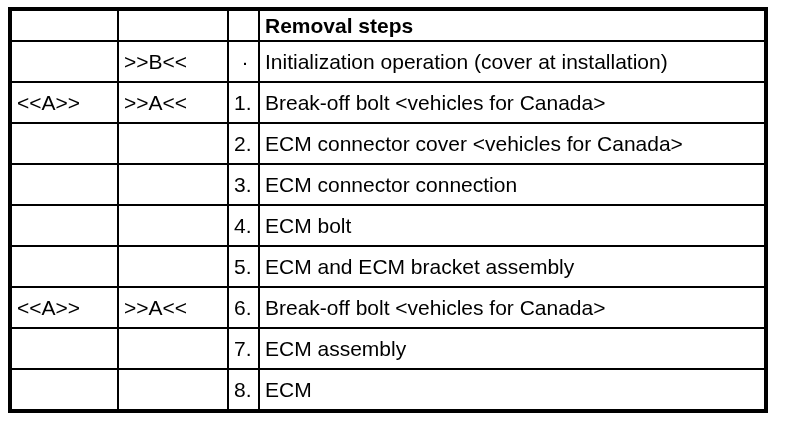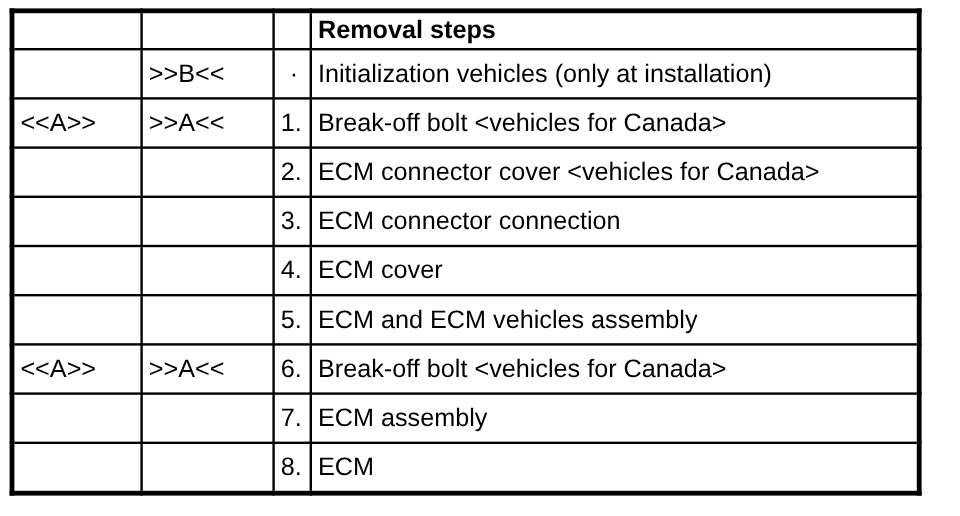--- a/index.html
+++ b/index.html
@@ -69,21 +69,21 @@
         <th></th>
         <th></th>
         <th></th>
         <th>Removal steps</th>
       </tr>
 
       <tr class="data-row">
         <td class="marker-cell"></td>
         <td class="marker-cell">&gt;&gt;B&lt;&lt;</td>
         <td class="num-cell bullet">·</td>
-        <td class="desc-cell">Initialization vehicles (only at installation)</td>
+        <td class="desc-cell">Initialization operation (cover at installation)</td>
       </tr>
 
       <tr class="data-row">
         <td class="marker-cell">&lt;&lt;A&gt;&gt;</td>
         <td class="marker-cell">&gt;&gt;A&lt;&lt;</td>
         <td class="num-cell">1.</td>
         <td class="desc-cell">Break-off bolt &lt;vehicles for Canada&gt;</td>
       </tr>
 
       <tr class="data-row">
@@ -97,28 +97,28 @@
         <td class="marker-cell"></td>
         <td class="marker-cell"></td>
         <td class="num-cell">3.</td>
         <td class="desc-cell">ECM connector connection</td>
       </tr>
 
       <tr class="data-row">
         <td class="marker-cell"></td>
         <td class="marker-cell"></td>
         <td class="num-cell">4.</td>
-        <td class="desc-cell">ECM cover</td>
+        <td class="desc-cell">ECM bolt</td>
       </tr>
 
       <tr class="data-row">
         <td class="marker-cell"></td>
         <td class="marker-cell"></td>
         <td class="num-cell">5.</td>
-        <td class="desc-cell">ECM and ECM vehicles assembly</td>
+        <td class="desc-cell">ECM and ECM bracket assembly</td>
       </tr>
 
       <tr class="data-row">
         <td class="marker-cell">&lt;&lt;A&gt;&gt;</td>
         <td class="marker-cell">&gt;&gt;A&lt;&lt;</td>
         <td class="num-cell">6.</td>
         <td class="desc-cell">Break-off bolt &lt;vehicles for Canada&gt;</td>
       </tr>
 
       <tr class="data-row">

